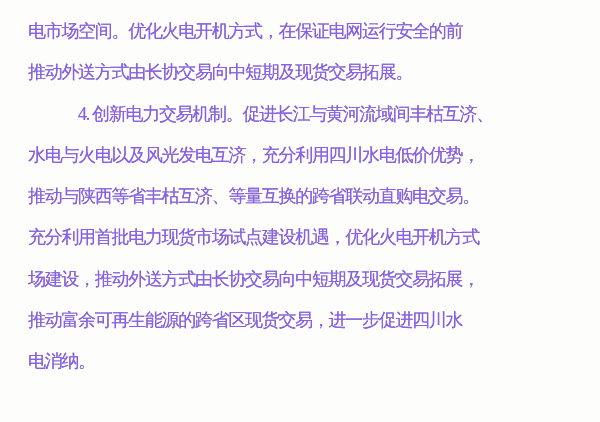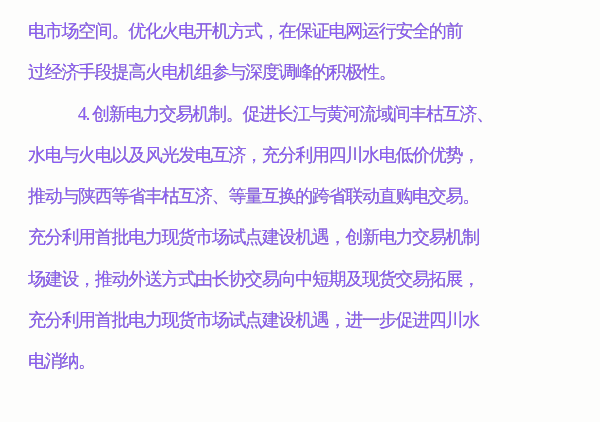--- a/index.html
+++ b/index.html
@@ -37,22 +37,22 @@
   .line.indent {
     padding-left: 50px;
   }
 </style>
 </head>
 <body>
 
 <div class="page">
   <div class="text-block" id="text-block">
       <div class="line">电市场空间。优化火电开机方式，在保证电网运行安全的前</div>
-      <div class="line">过经济手段提高火电机组参与深度调峰的积极性。</div>
+      <div class="line">推动外送方式由长协交易向中短期及现货交易拓展。</div>
       <div class="line indent">4. 创新电力交易机制。促进长江与黄河流域间丰枯互济、</div>
       <div class="line">水电与火电以及风光发电互济，充分利用四川水电低价优势，</div>
       <div class="line">推动与陕西等省丰枯互济、等量互换的跨省联动直购电交易。</div>
-      <div class="line">充分利用首批电力现货市场试点建设机遇，创新电力交易机制</div>
+      <div class="line">充分利用首批电力现货市场试点建设机遇，优化火电开机方式</div>
       <div class="line">场建设，推动外送方式由长协交易向中短期及现货交易拓展，</div>
-      <div class="line">充分利用首批电力现货市场试点建设机遇，进一步促进四川水</div>
+      <div class="line">推动富余可再生能源的跨省区现货交易，进一步促进四川水</div>
       <div class="line">电消纳。</div>
     </div>
 </div>
 
 </body></html>

